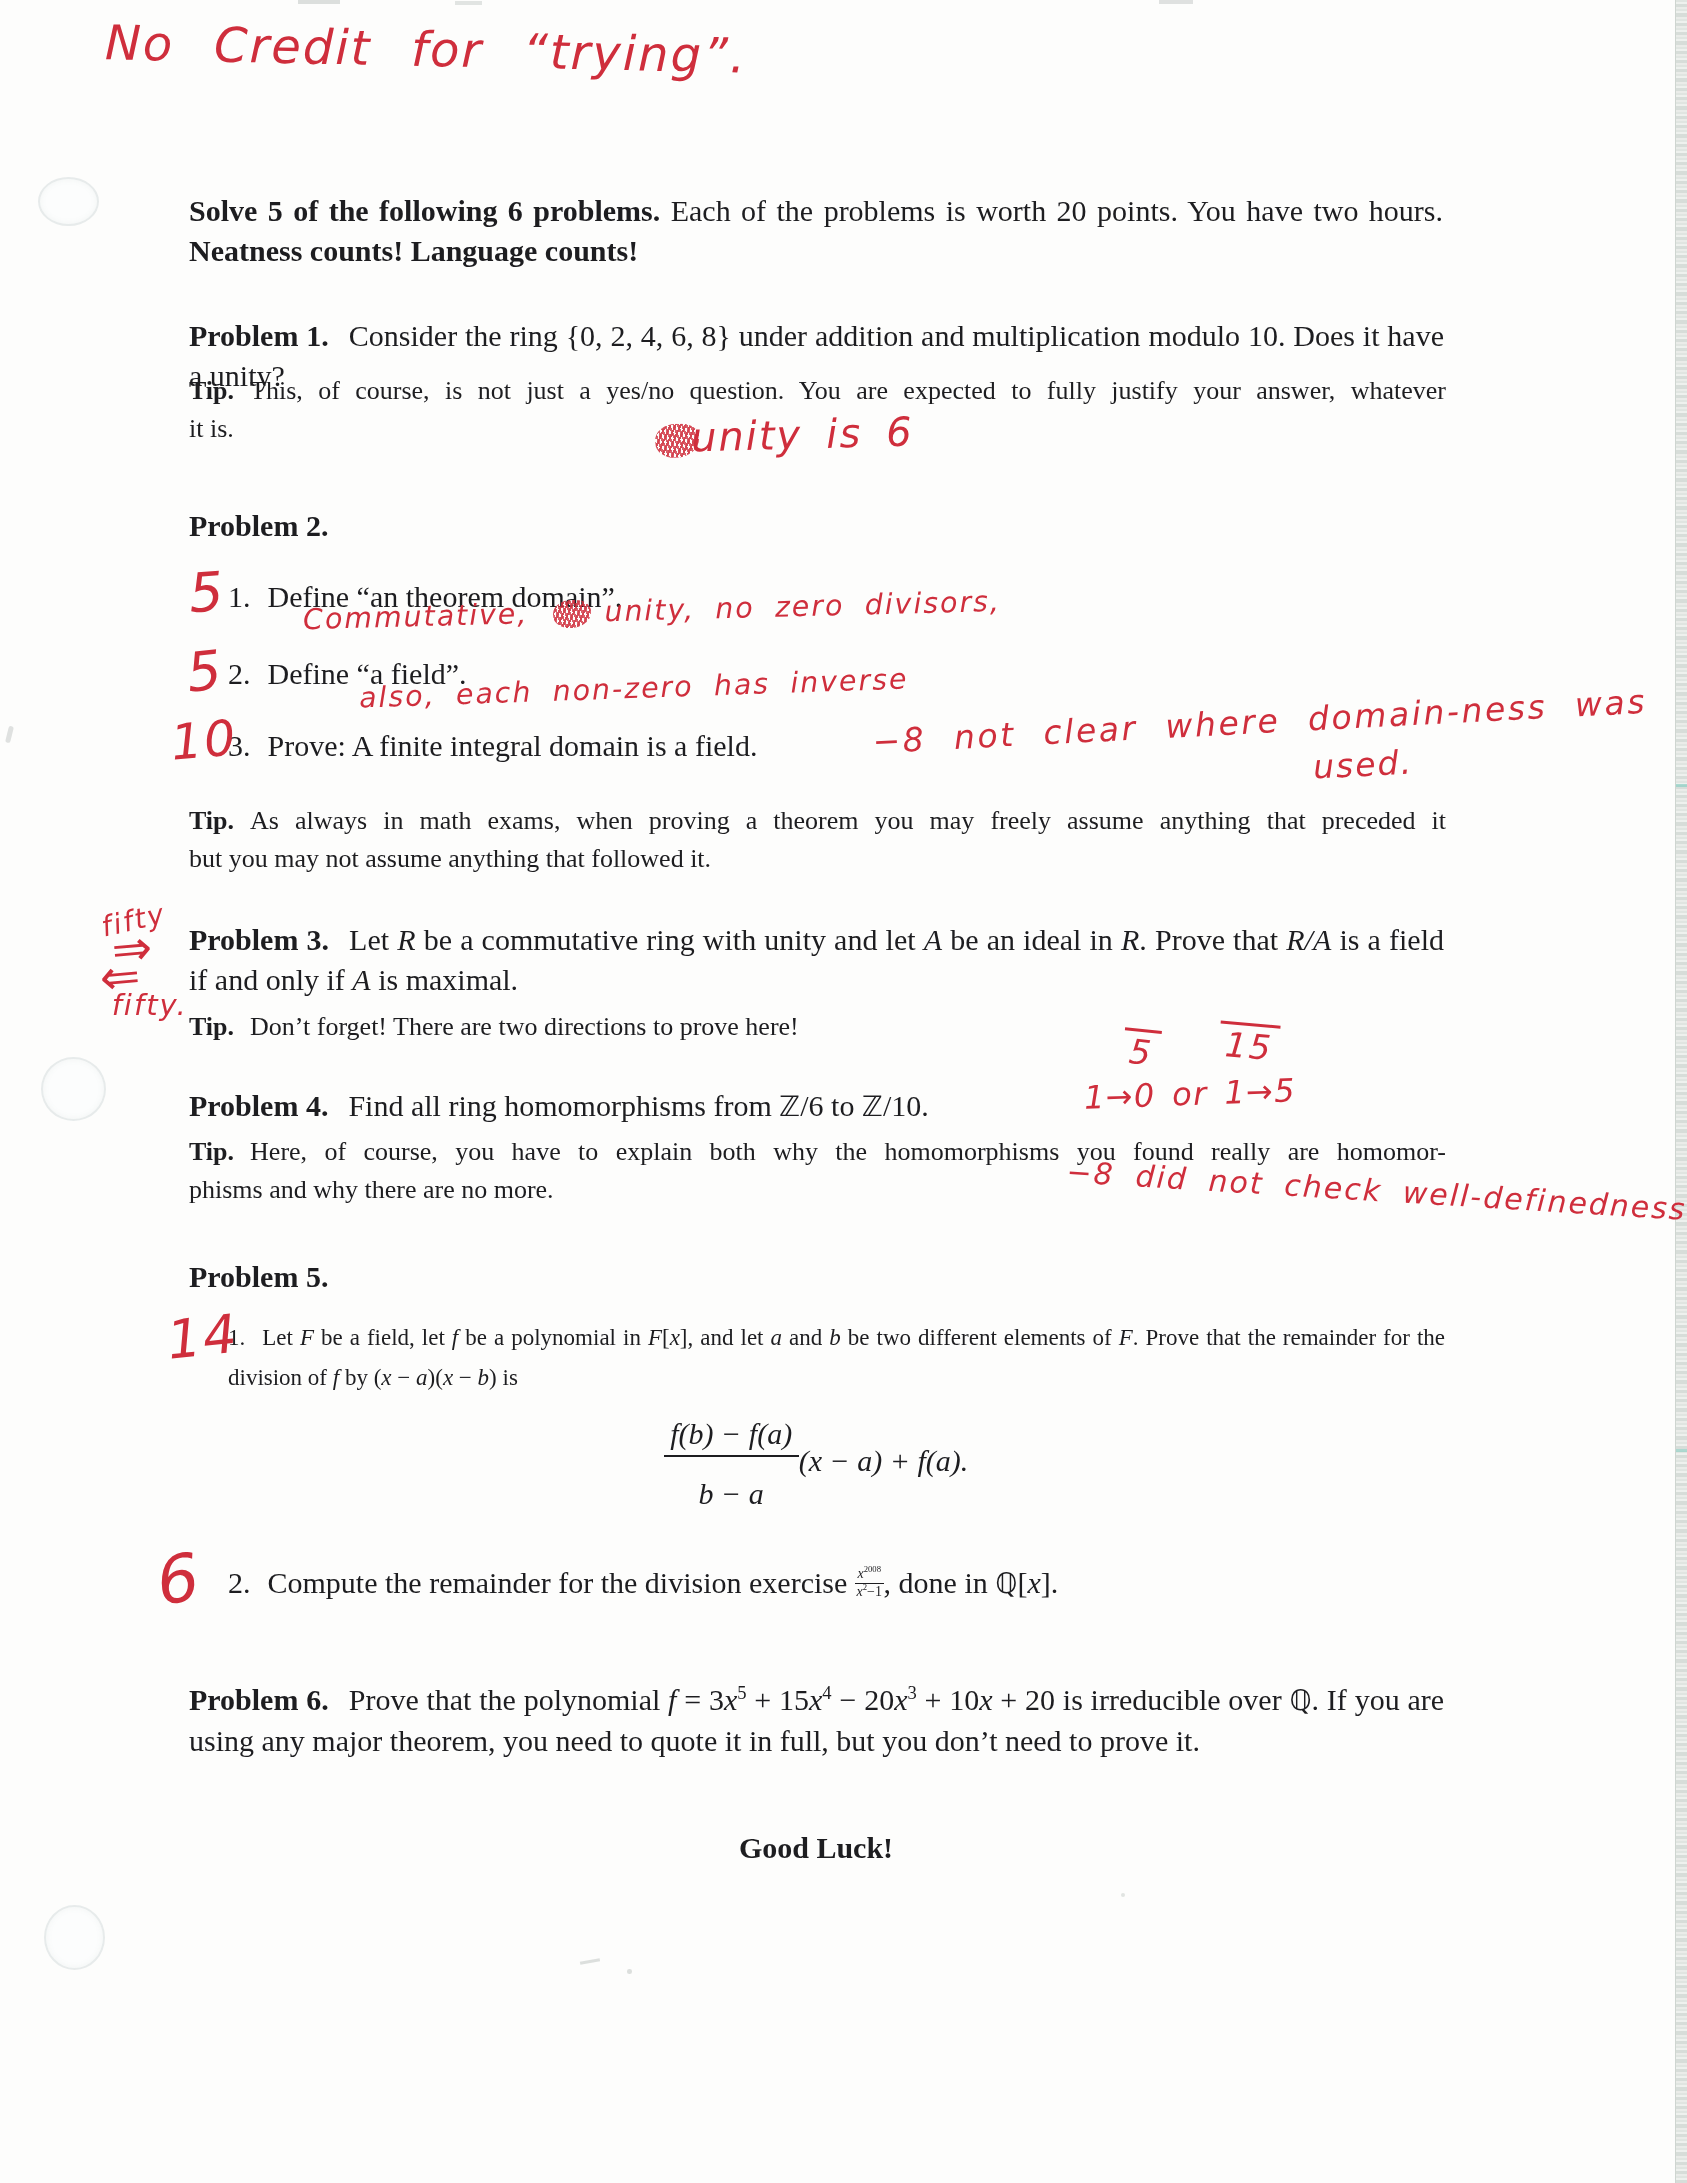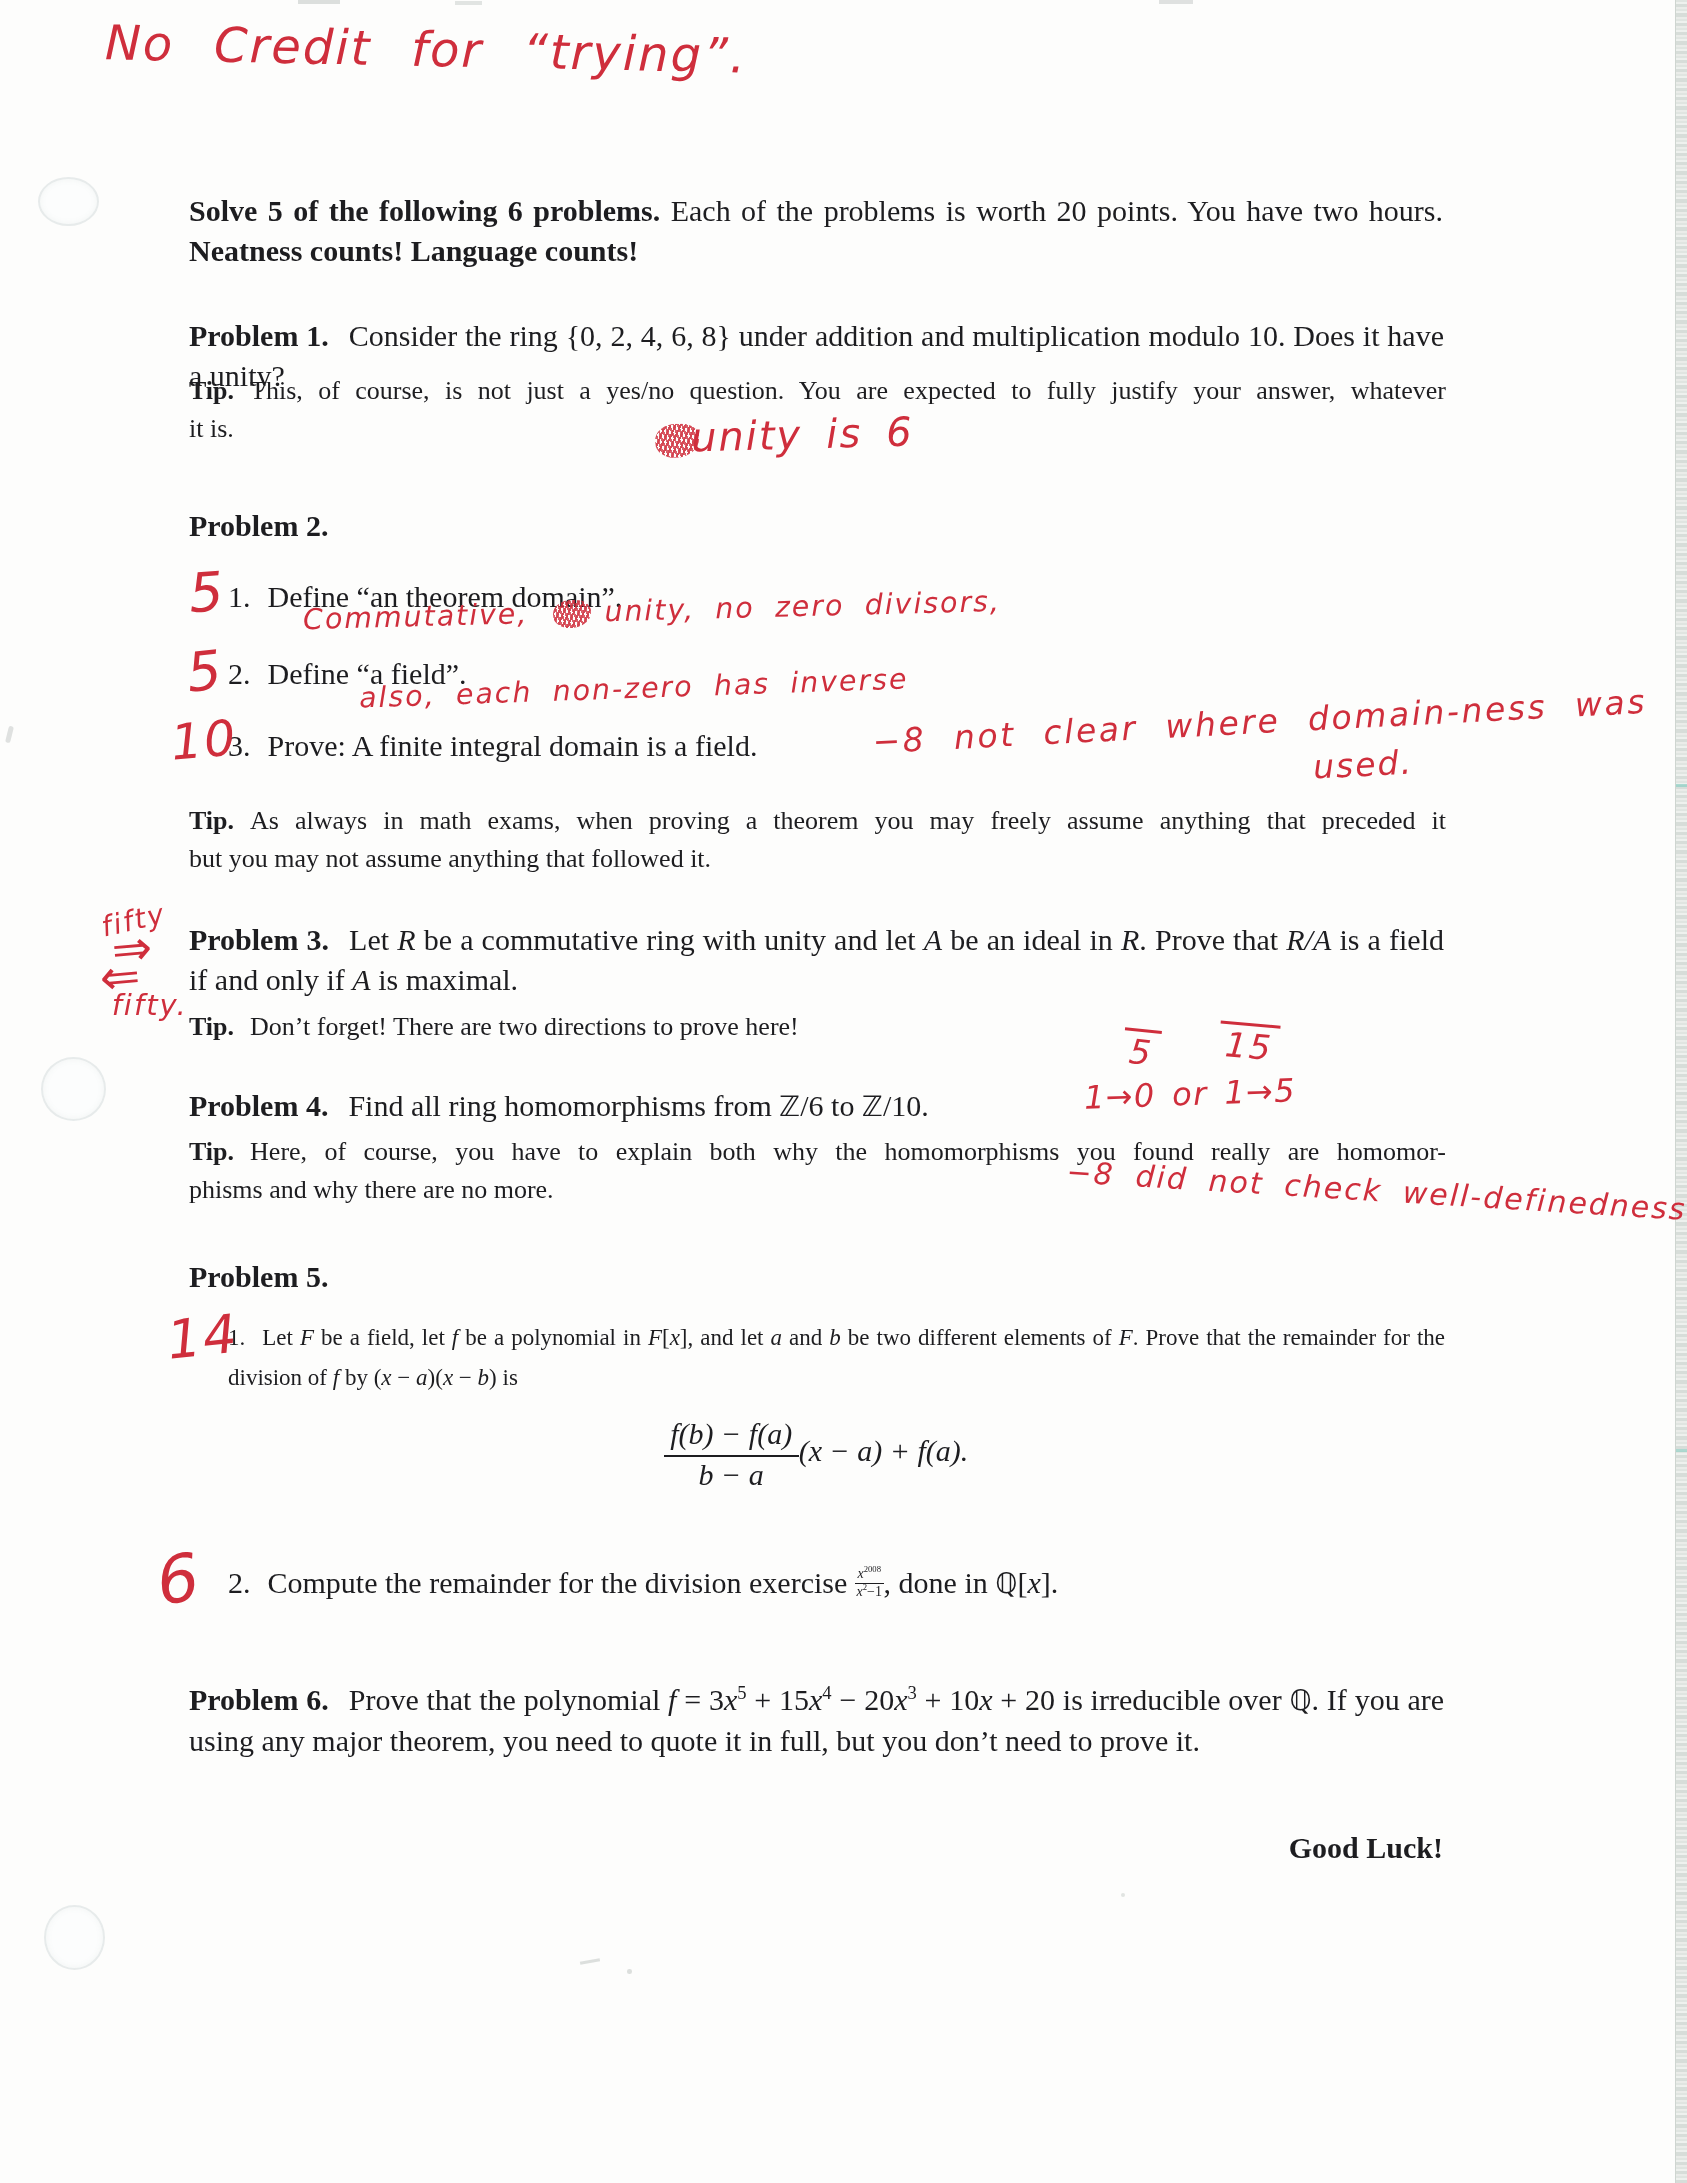--- a/index.html
+++ b/index.html
@@ -20,21 +20,21 @@
   
   .hw{font-family:"DejaVu Sans",sans-serif;color:#cf2e3c;font-style:italic;
       letter-spacing:2px;word-spacing:9.3px;white-space:nowrap;line-height:1;}
   .blob{display:inline-block;vertical-align:middle;border-radius:48% 40% 55% 45%;opacity:.9;
       background:repeating-linear-gradient(115deg,rgba(207,46,60,.95) 0 2px,rgba(207,46,60,0) 2px 4.6px),
                  repeating-linear-gradient(70deg,rgba(207,46,60,.85) 0 2px,rgba(207,46,60,0) 2px 4px);}
   .score-bar{border-top:3.3px solid #cf2e3c;padding:2.6px 6.6px 0 6.6px;}
   
   .frac{display:inline-block;text-align:center;vertical-align:middle;}
   .frac .num{display:block;border-bottom:2px solid currentColor;padding:0 6.6px 4px;}
-  .frac .den{display:block;padding-top:1px;}
+  .frac .den{display:block;padding-top:20px;}
   .formula{font-size:30px;font-style:italic;}
   .frac-small{font-size:14px;line-height:1.05;vertical-align:middle;position:relative;top:-2.6px;}
   .frac-small .num{border-bottom:1.3px solid currentColor;padding:0 2.6px 1.3px;}
   .frac-small .den{padding-top:1.3px;}
   
   .hole{position:absolute;border:2px solid #e7ebeb;background:#fcfdfd;border-radius:50%;
         box-shadow:inset 0 0 6.6px rgba(120,135,130,.08);}
   .edge{position:absolute;right:0;top:0;width:11.2px;height:2183px;opacity:.95;border-left:0.7px solid #ccd3ce;
         background:repeating-linear-gradient(to bottom,#dfe4e0 0 2px,#eef1ee 2px 4px,#d6dcd8 4px 7.3px,#e9ece9 7.3px 9.3px);}
   .edge-tick{position:absolute;right:0;width:11.2px;height:2.6px;}
@@ -150,16 +150,16 @@
 
   <div class="abs body-text" style="left:228px;top:1563px;">
     <span class="ino">2.</span><span>Compute the remainder for the division exercise </span><span class="frac frac-small"><span class="num"><span class="i">x</span><span class="sup">2008</span></span><span class="den"><span class="i">x</span><span class="sup">2</span><span>−1</span></span></span><span><span>, done in </span><span class="bb">ℚ</span><span>[</span><span class="i">x</span><span>].</span></span>
   </div>
   <div class="abs hw" style="left:157px;top:1547px;font-size:66px;transform:rotate(-8deg);"><span>6</span></div>
 
   <div class="abs body-text just" style="left:189px;top:1680px;width:1255px;">
     <span class="plabel">Problem 6.</span><span><span>Prove that the polynomial </span><span class="i">f</span><span> = 3</span><span class="i">x</span><span class="sup">5</span><span> + 15</span><span class="i">x</span><span class="sup">4</span><span> − 20</span><span class="i">x</span><span class="sup">3</span><span> + 10</span><span class="i">x</span><span> + 20 is irreducible over </span><span class="bb">ℚ</span><span>. If you are using any major theorem, you need to quote it in full, but you don’t need to prove it.</span></span>
   </div>
 
-  <div class="abs" style="left:189px;top:1831px;width:1254px;text-align:right;font-weight:700;font-size:30px;"><span>Good Luck!</span></div>
+  <div class="abs" style="left:189px;top:1831px;width:1254px;text-align:center;font-weight:700;font-size:30px;"><span>Good Luck!</span></div>
 
 </div>
 
 
 </body></html>

